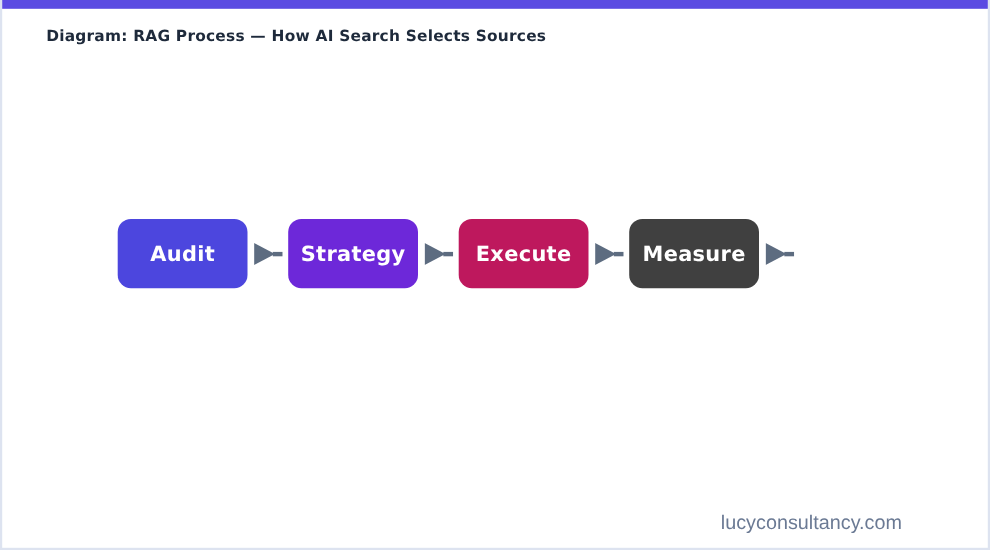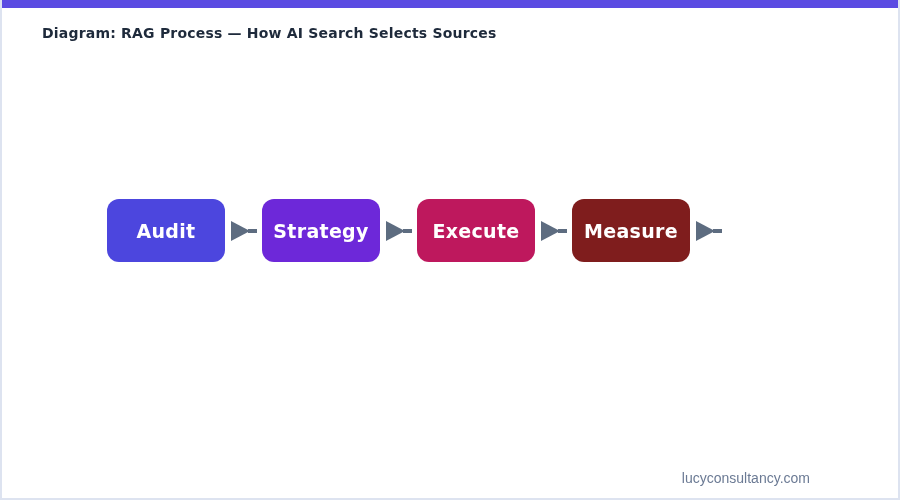--- a/index.html
+++ b/index.html
@@ -69,24 +69,24 @@
   .arrow-wrap{
     width:37px;
     height:63px;
     display:flex;
     align-items:center;
     justify-content:center;
     flex:0 0 auto;
   }
   .footer-text{
     position:absolute;
-    right:88px;
+    right:78px;
     bottom:12px;
     font-family:"Liberation Sans", sans-serif;
-    font-size:14px;
+    font-size:18px;
     color:var(--footer-color);
     white-space:nowrap;
   }
 </style>
 </head>
 <body>
 
 <div class="canvas">
   <div class="top-bar"></div>
 
@@ -113,21 +113,21 @@
       </div>
       <div class="step" style="background: #be185d;">
         <span>Execute</span>
       </div>
       <div class="arrow-wrap">
         <svg width="26" height="22" viewBox="0 0 26 22">
           <path d="M0 1 L19 11 L0 21 Z" fill="#5d6c80"></path>
           <rect x="17" y="9" width="9" height="4" fill="#5d6c80"></rect>
         </svg>
       </div>
-      <div class="step" style="background: #7f1d1d;">
+      <div class="step" style="background: #404040;">
         <span>Measure</span>
       </div>
       <div class="arrow-wrap">
         <svg width="26" height="22" viewBox="0 0 26 22">
           <path d="M0 1 L19 11 L0 21 Z" fill="#5d6c80"></path>
           <rect x="17" y="9" width="9" height="4" fill="#5d6c80"></rect>
         </svg>
       </div>
     </div>
 

